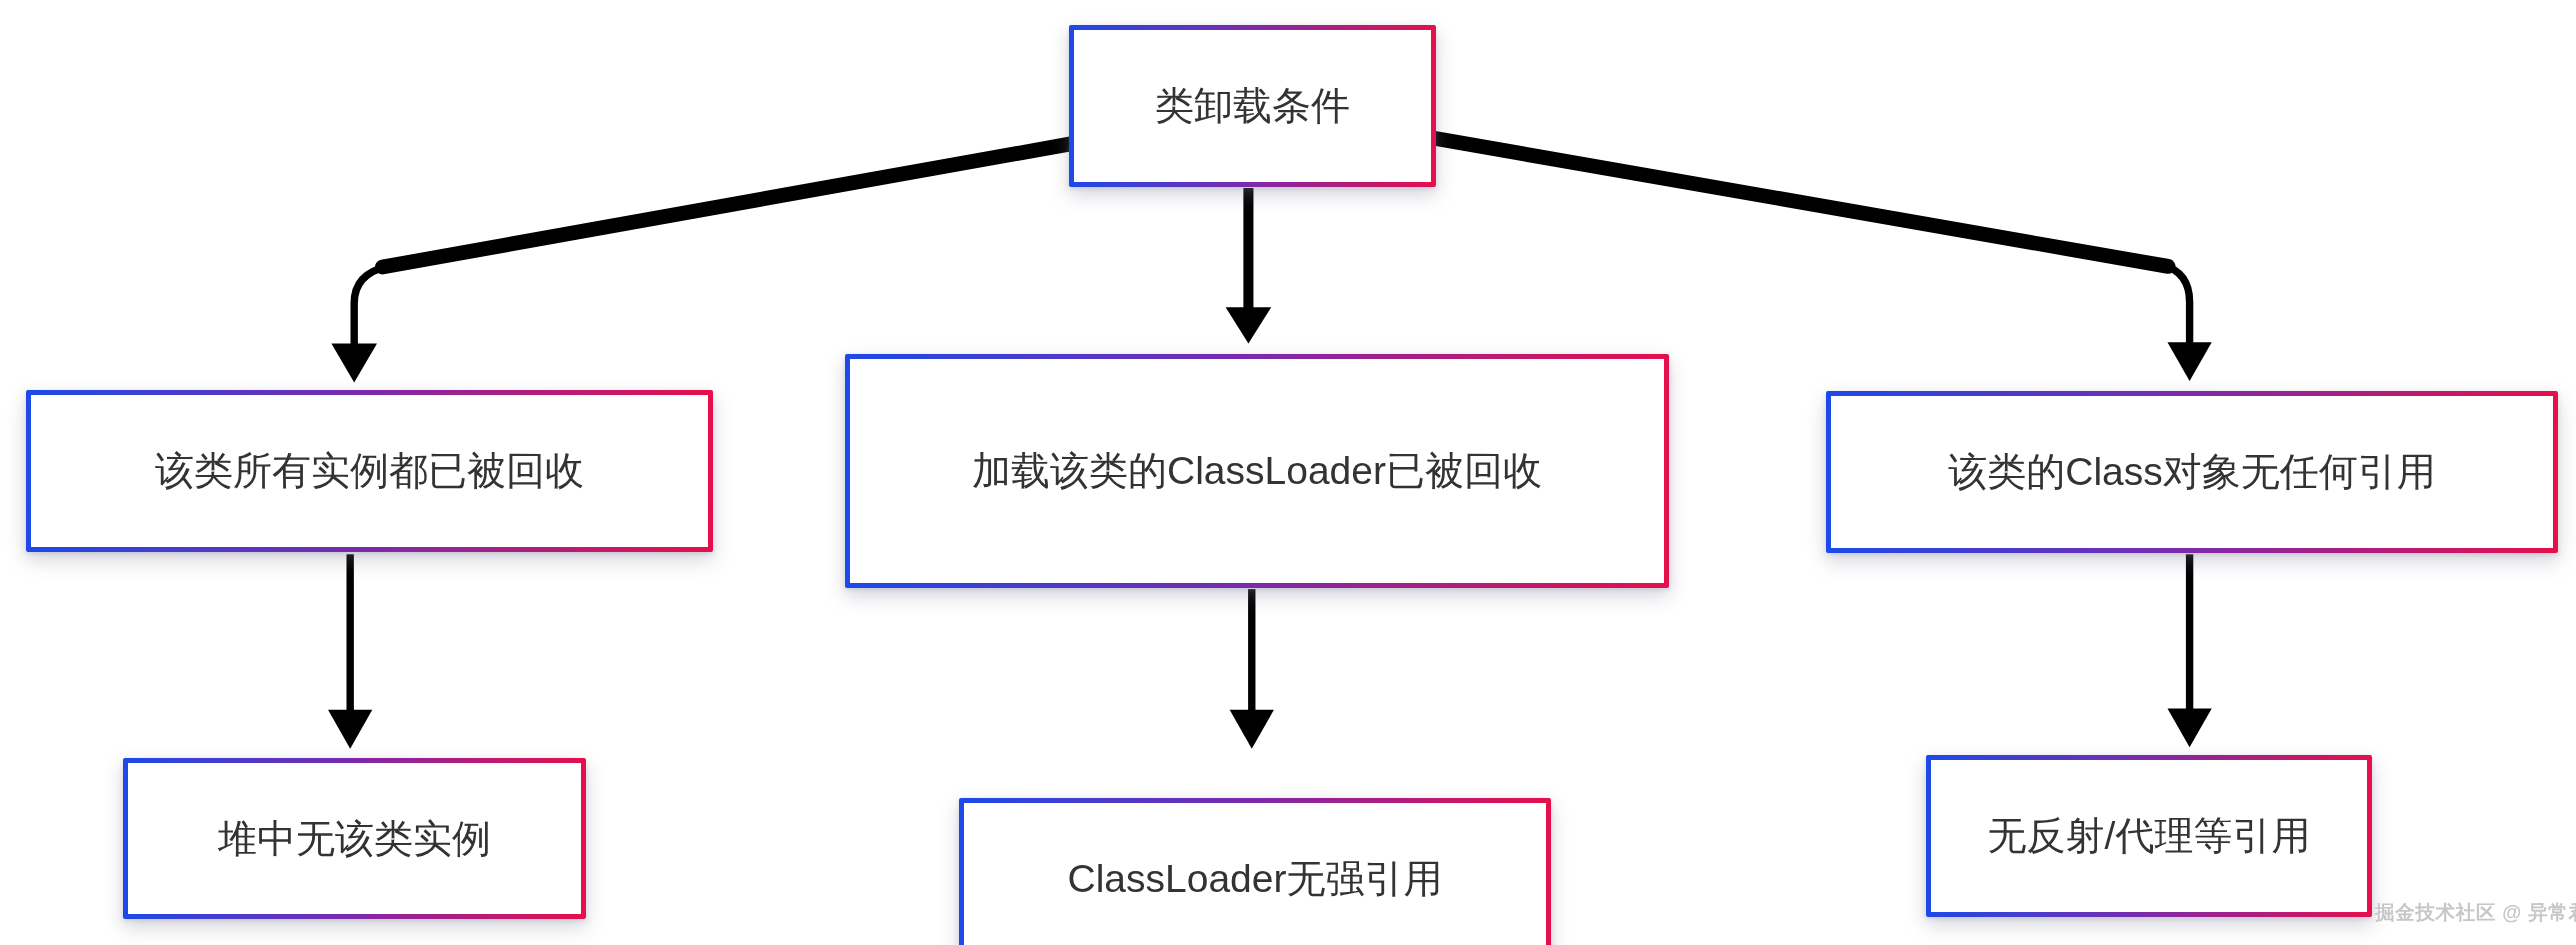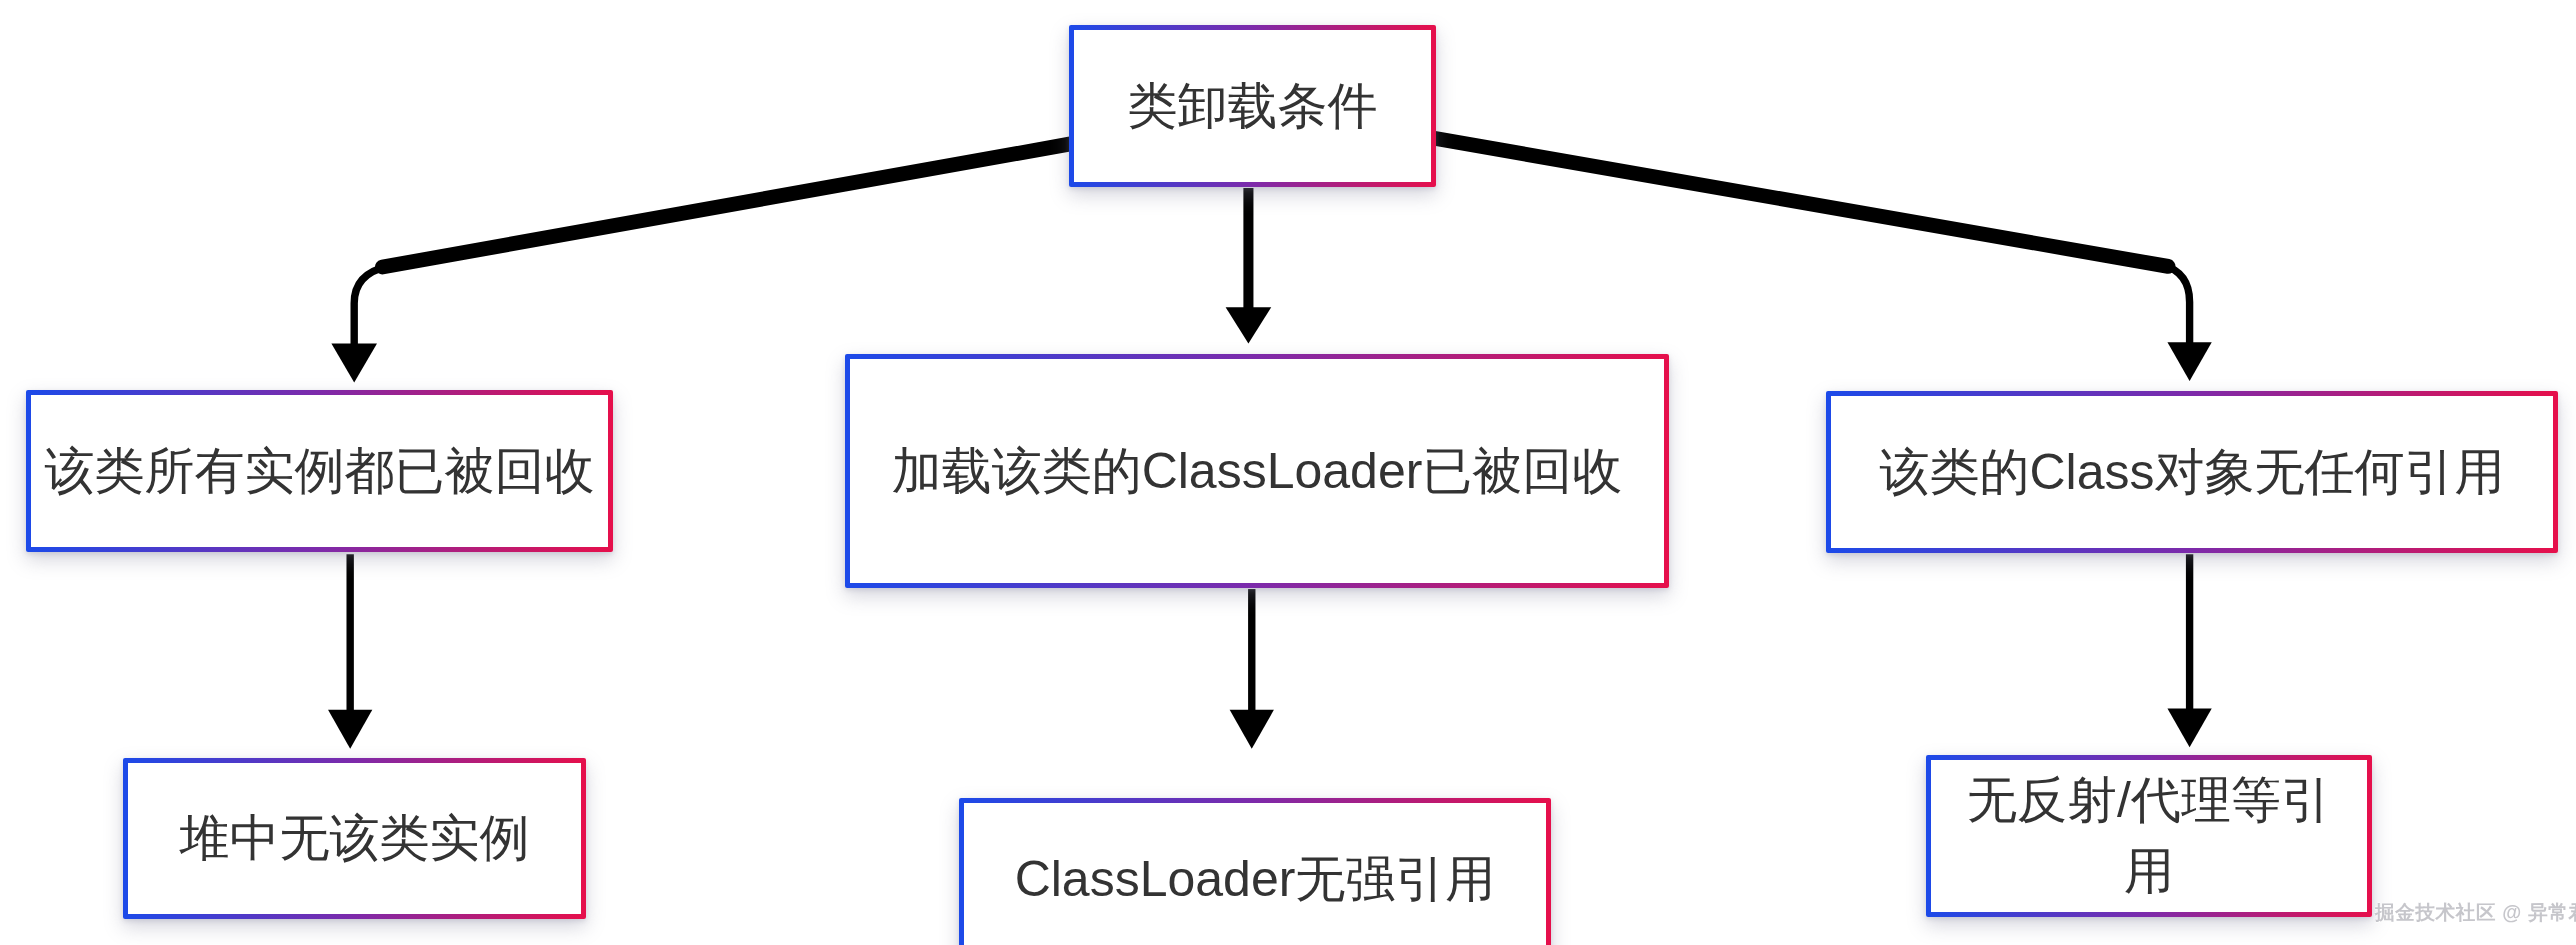--- a/index.html
+++ b/index.html
@@ -20,27 +20,27 @@
     border-radius: 2px;
     background:
       linear-gradient(#ffffff, #ffffff) padding-box,
       linear-gradient(90deg, #1c4ae9 0%, #7d2aaa 50%, #e60f4b 100%) border-box;
     box-shadow: 0 8px 19px rgba(125,125,150,0.32), 0 2px 5.4px rgba(125,125,150,0.22);
     display: flex;
     align-items: center;
     justify-content: center;
     text-align: center;
     color: #333333;
-    font-size: 50px;
+    font-size: 39px;
     line-height: 1.42;
     padding: 0 13.4px;
   }
 
   .node-root      { left: 1069px; top: 25px;   width: 367px;  height: 162px; }
-  .node-cond-1    { left: 26px;   top: 390px;  width: 587px;  height: 162px; }
+  .node-cond-1    { left: 26px;   top: 390px;  width: 687px;  height: 162px; }
   .node-cond-2    { left: 845px; top: 354px;  width: 824px; height: 234px; padding: 12px 38px; }
   .node-cond-3    { left: 1826px; top: 391px;  width: 732px; height: 162px; }
   .node-detail-1  { left: 123px;  top: 758px; width: 463px;  height: 161px; }
   .node-detail-2  { left: 959px; top: 755px; width: 592px;  height: 162px; margin-top: 43px; }
   .node-detail-3  { left: 1926px; top: 755px; width: 446px;  height: 162px; }
 
   .edge-stroke { stroke: #000000; fill: none; }
   .edge-head   { fill: #000000; stroke: none; }
 
   .watermark {

